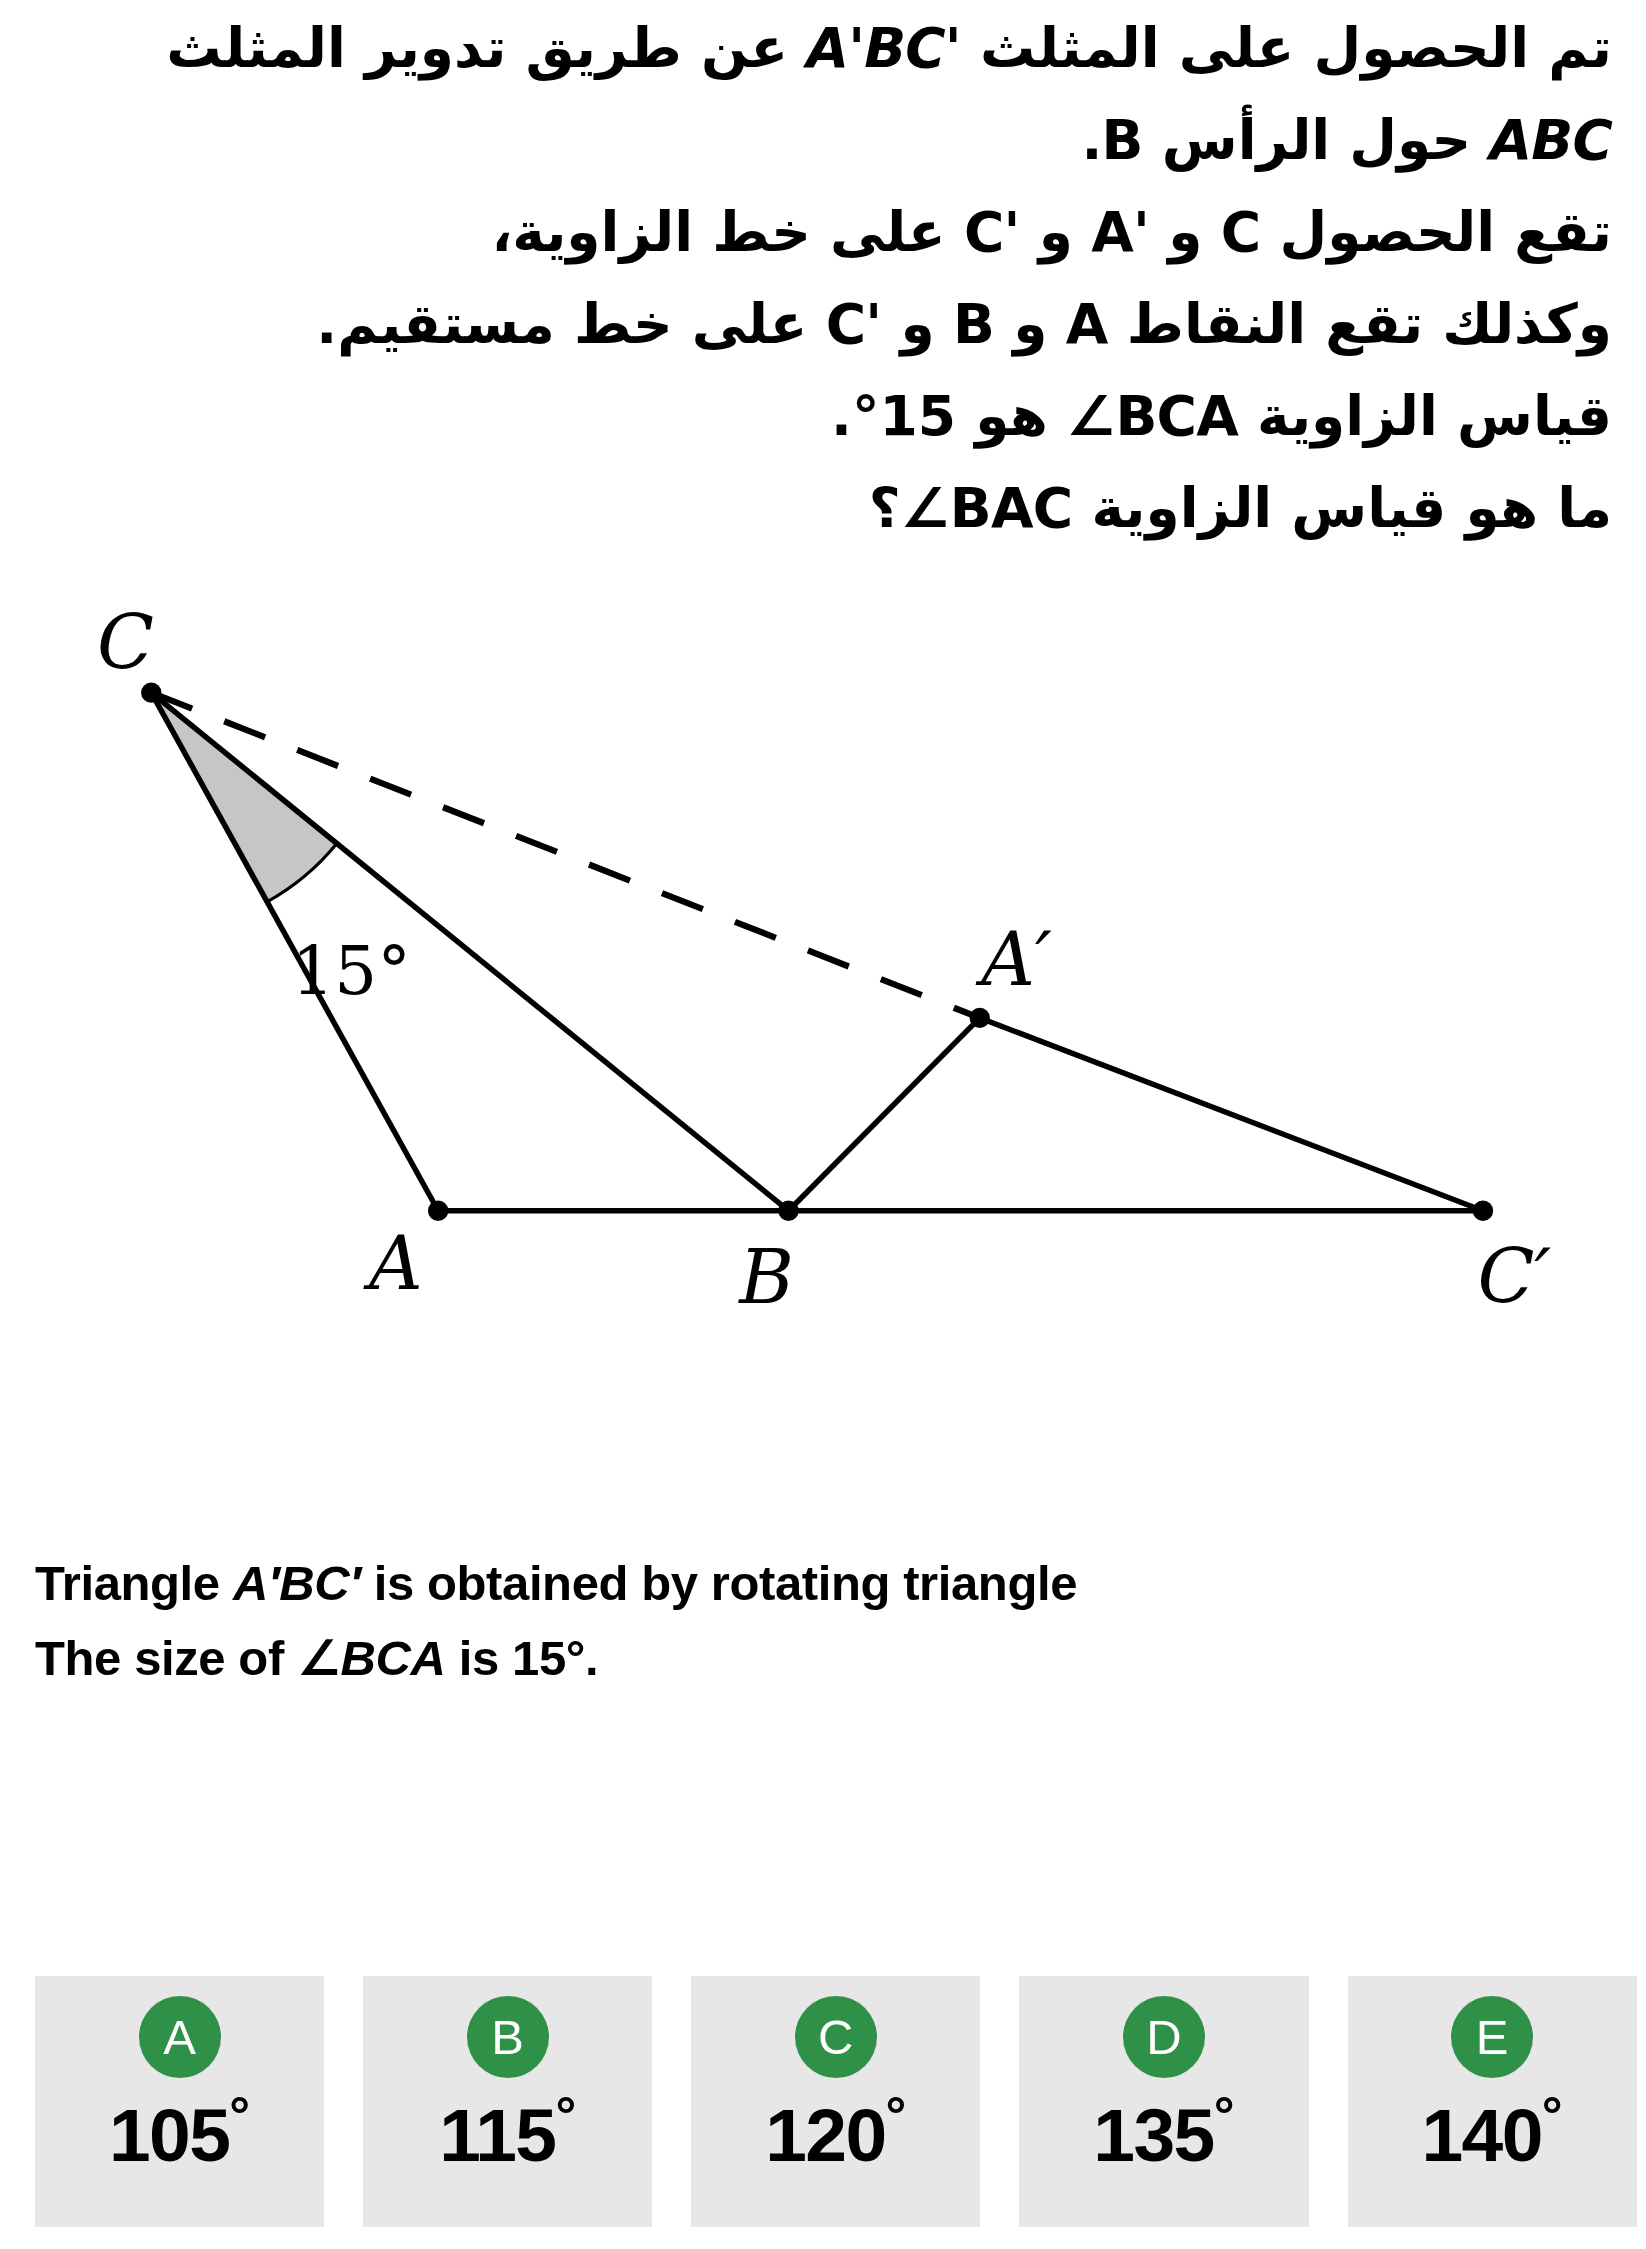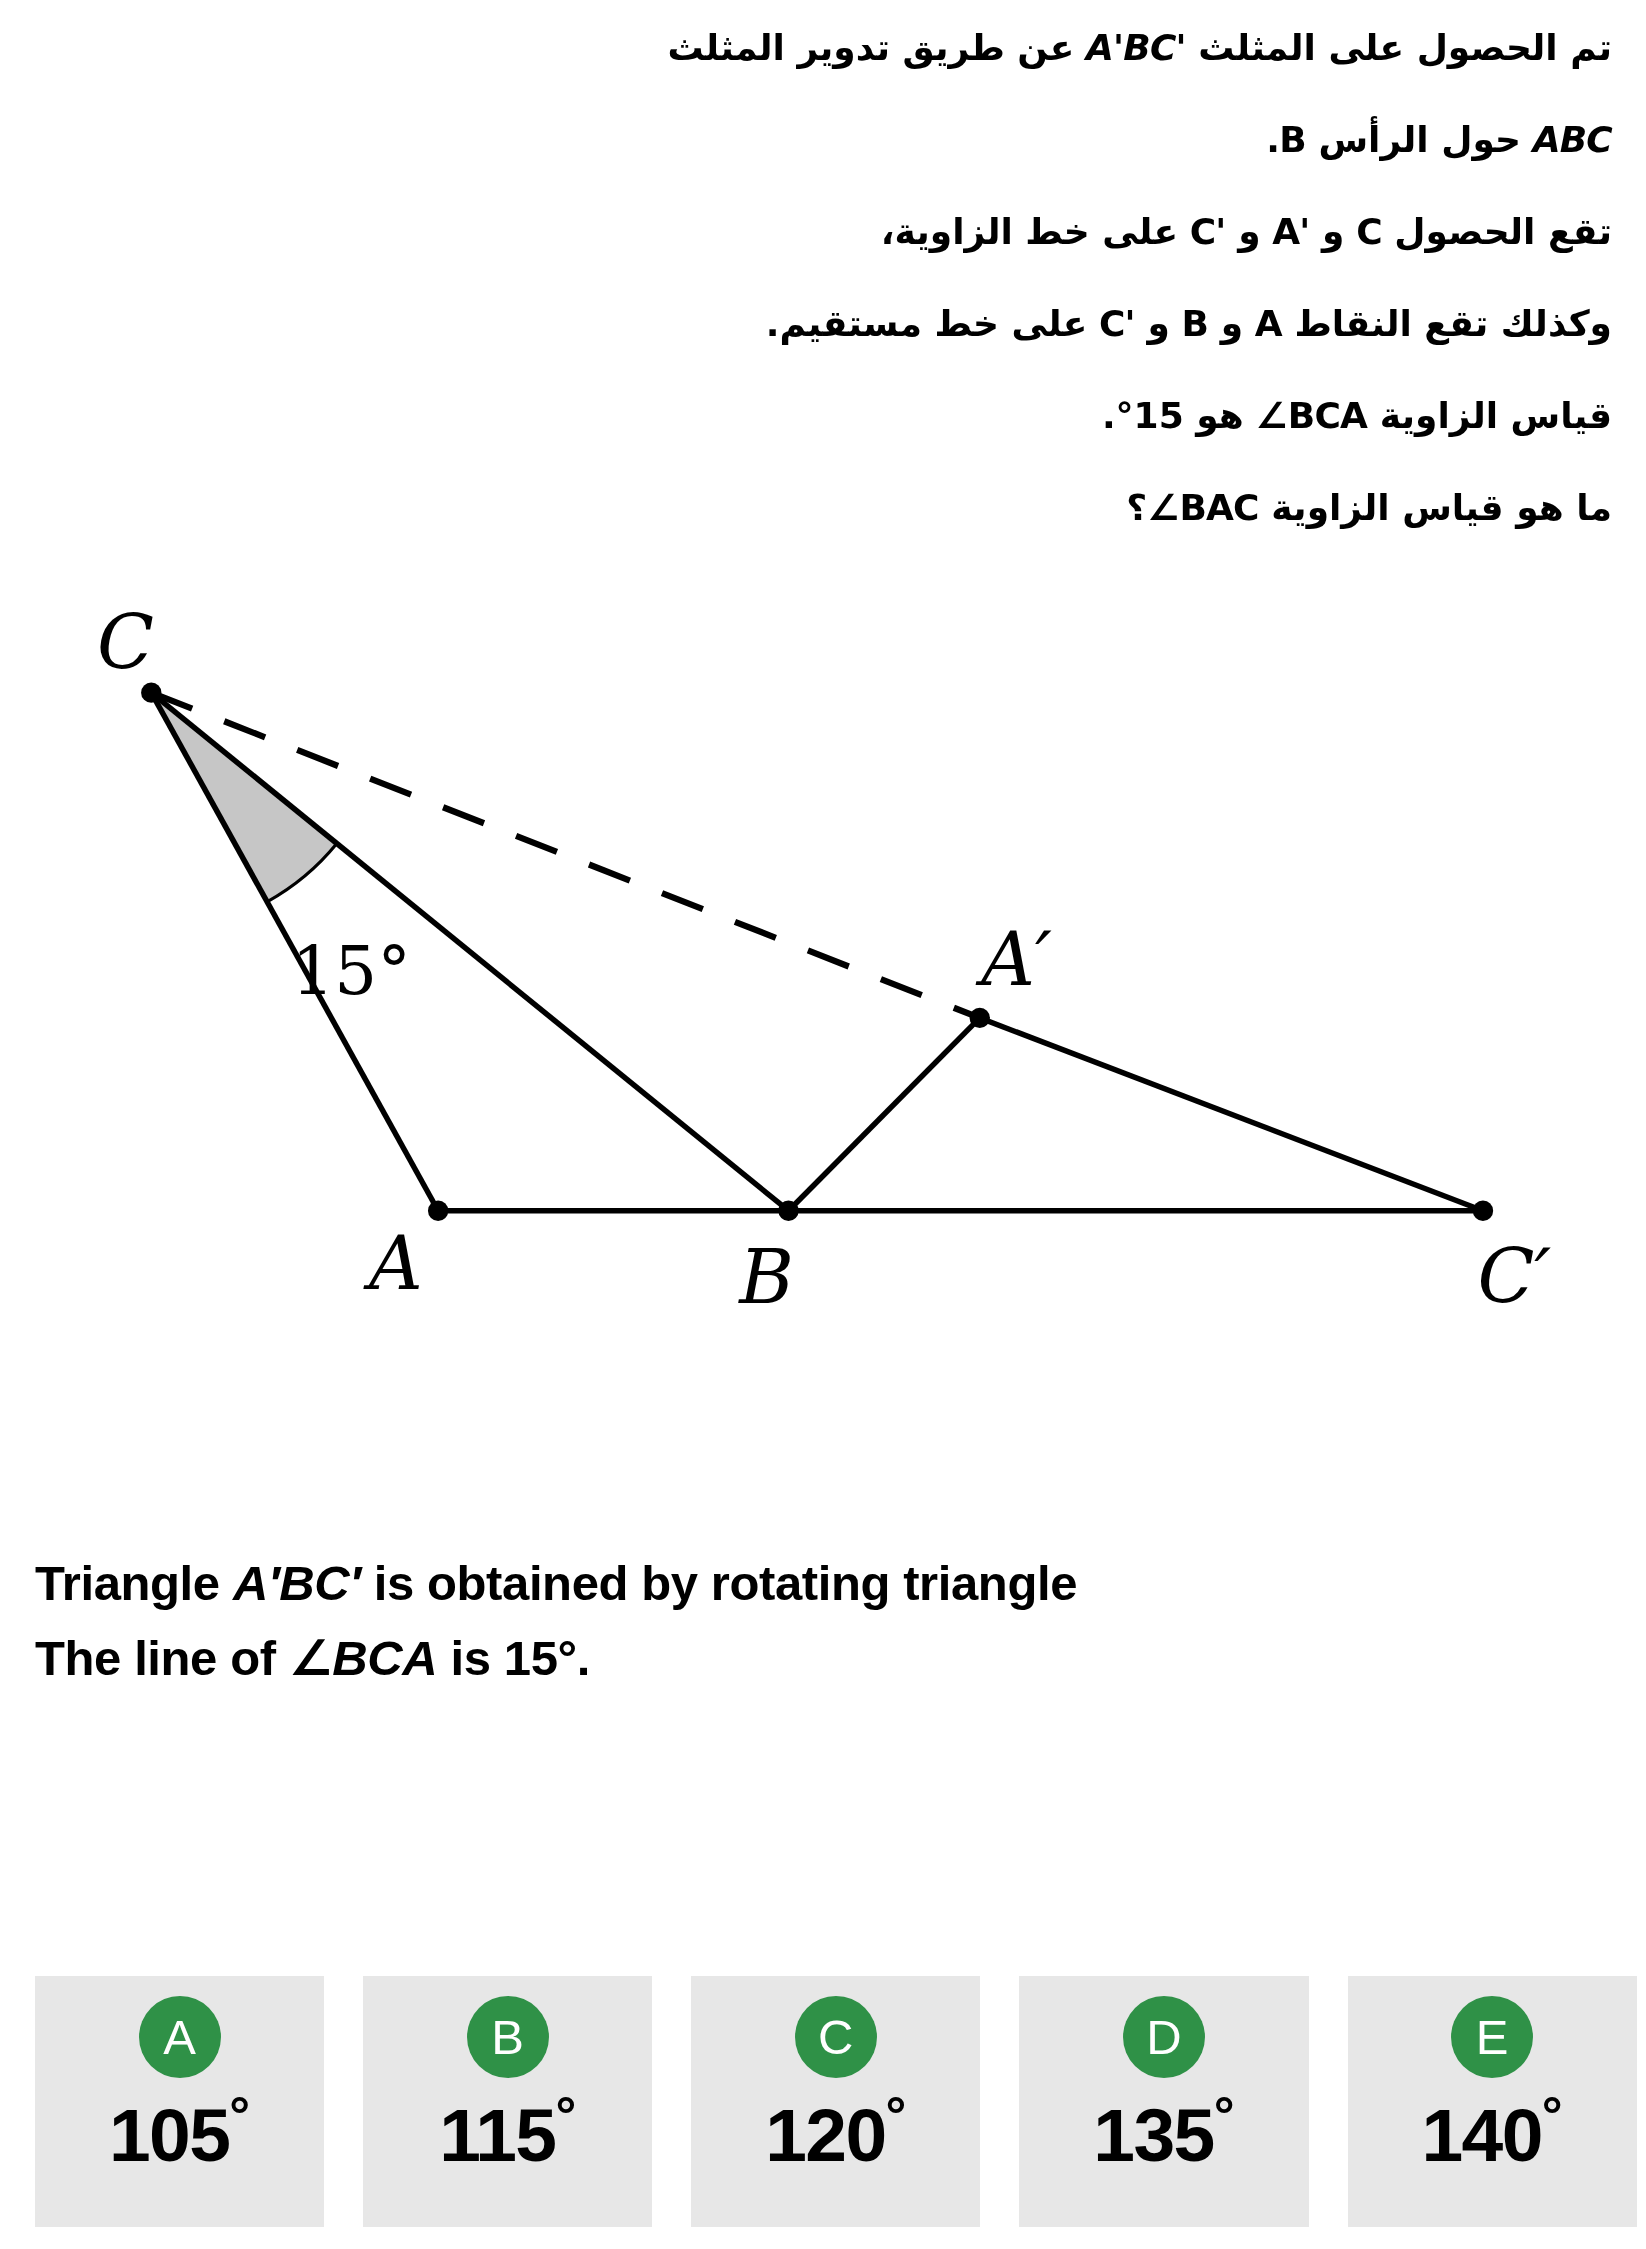--- a/index.html
+++ b/index.html
@@ -5,21 +5,21 @@
   html,body { margin:0; padding:0; }
   body {
     width:1646px; height:2250px; position:relative;
     background:#ffffff; color:#000;
     font-family:"Liberation Sans","DejaVu Sans",sans-serif;
     overflow:hidden;
   }
   .arabic-block {
     position:absolute; top:1.6px; right:34px; left:35px;
     direction:rtl; text-align:right;
-    font-weight:700; font-size:36px; line-height:92px;
+    font-weight:700; font-size:55px; line-height:92px;
     font-family:"DejaVu Sans","Liberation Sans",sans-serif;
     letter-spacing:-0.8px;
   }
   .english-block {
     position:absolute; top:1546px; left:35px; right:48px;
     font-weight:700; font-size:49px; line-height:75px;
     letter-spacing:-0.4px;
   }
   .qline { white-space:nowrap; }
   .run-ltr { unicode-bidi:isolate; }
@@ -85,21 +85,21 @@
       <text x="978" y="902" text-anchor="middle" class="dlabel">B</text>
       <circle cx="1250" cy="538" r="13" fill="#000000"></circle>
       <text x="1297" y="496" text-anchor="middle" class="dlabel">A′</text>
       <circle cx="1892" cy="784" r="13" fill="#000000"></circle>
       <text x="1932" y="900" text-anchor="middle" class="dlabel">C′</text>
       <text x="448" y="508" text-anchor="middle" class="dangle">15°</text>
     </svg>
 
   <div class="english-block">
       <div class="qline"><span>Triangle </span><span class="run-it">A′BC′</span><span> is obtained by rotating triangle</span></div>
-      <div class="qline"><span>The line of </span><span>∠</span><span class="run-it">BCA</span><span> is 15°.</span></div>
+      <div class="qline"><span>The size of </span><span>∠</span><span class="run-it">BCA</span><span> is 15°.</span></div>
     </div>
 
   <div class="options-row">
       <div class="option-card" style="background: rgb(231, 231, 231);">
         <div class="option-badge" style="background: rgb(47, 145, 71); color: rgb(255, 255, 255);">
           <span>A</span>
         </div>
         <div class="option-value"><span>105</span><span class="opt-deg">°</span></div>
       </div>
       <div class="option-card" style="background: rgb(231, 231, 231);">

